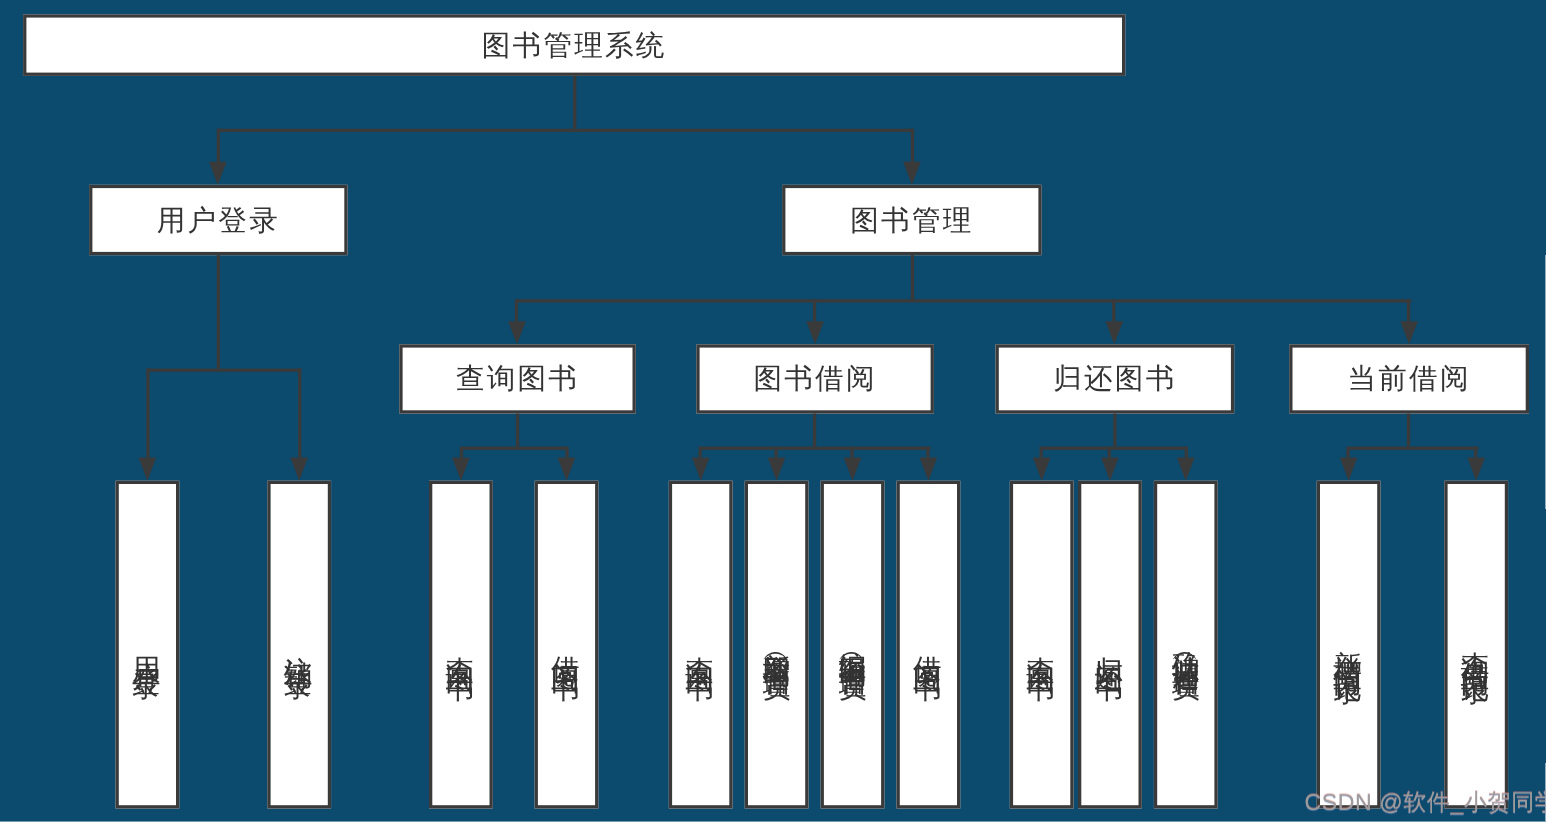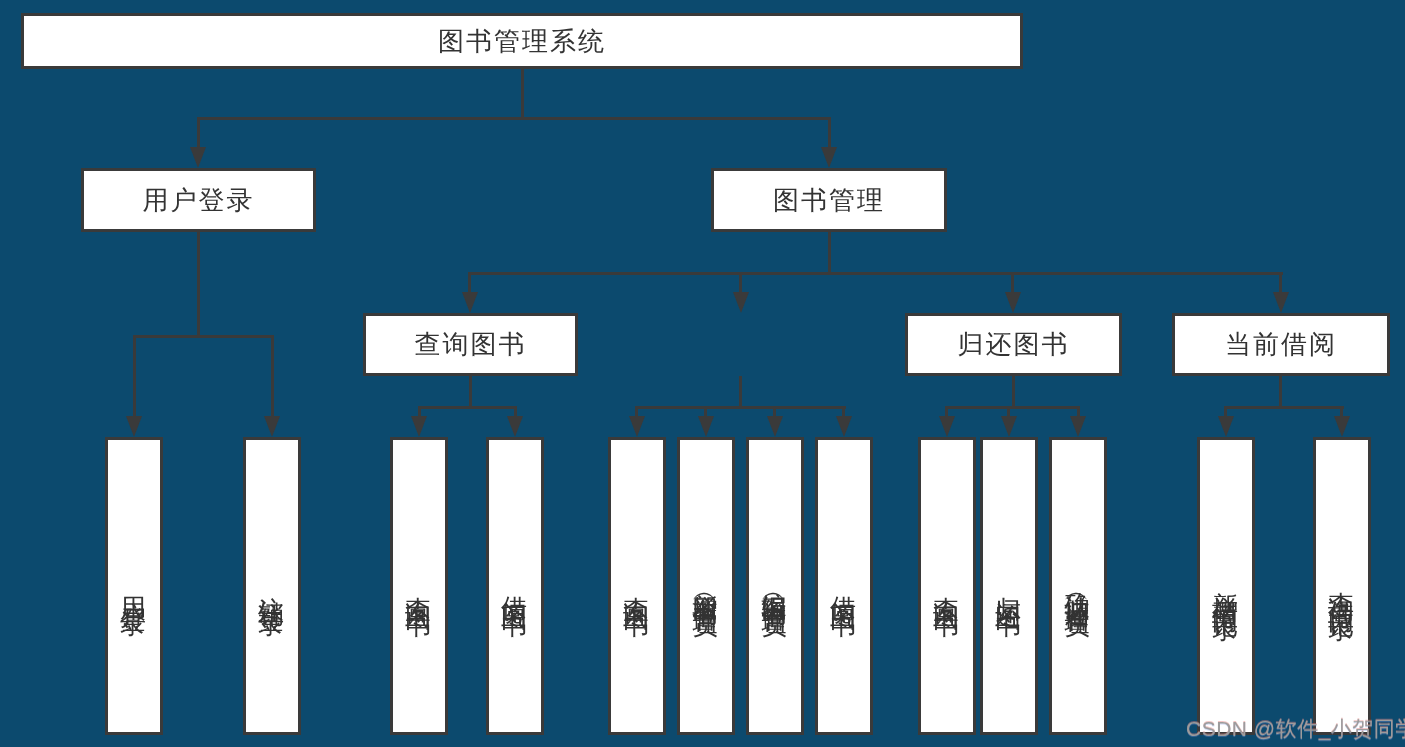--- a/index.html
+++ b/index.html
@@ -67,20 +67,21 @@
   <div class="vl" style="left:468px;top:272px;height:20px;"></div>
   <div class="arr" style="left:462px;top:292px;"></div>
   <div class="vl" style="left:739px;top:272px;height:20px;"></div>
   <div class="arr" style="left:733px;top:292px;"></div>
   <div class="vl" style="left:1011px;top:272px;height:20px;"></div>
   <div class="arr" style="left:1005px;top:292px;"></div>
   <div class="vl" style="left:1279px;top:272px;height:20px;"></div>
   <div class="arr" style="left:1273px;top:292px;"></div>
 
   <div class="nbox l3" style="left:363px;width:215px;">查询图书</div>
+  <div class="nbox l3" style="left:633px;width:216px;">图书借阅</div>
   <div class="nbox l3" style="left:905px;width:217px;">归还图书</div>
   <div class="nbox l3" style="left:1172px;width:218px;">当前借阅</div>
 
   <div class="vl" style="left:469px;top:376px;height:30px;"></div>
   <div class="hl" style="left:419px;top:406px;width:97px;"></div>
   <div class="vl" style="left:418px;top:406px;height:10px;"></div>
   <div class="arr" style="left:411px;top:416px;"></div>
   <div class="vl" style="left:514px;top:406px;height:10px;"></div>
   <div class="arr" style="left:507px;top:416px;"></div>
 

